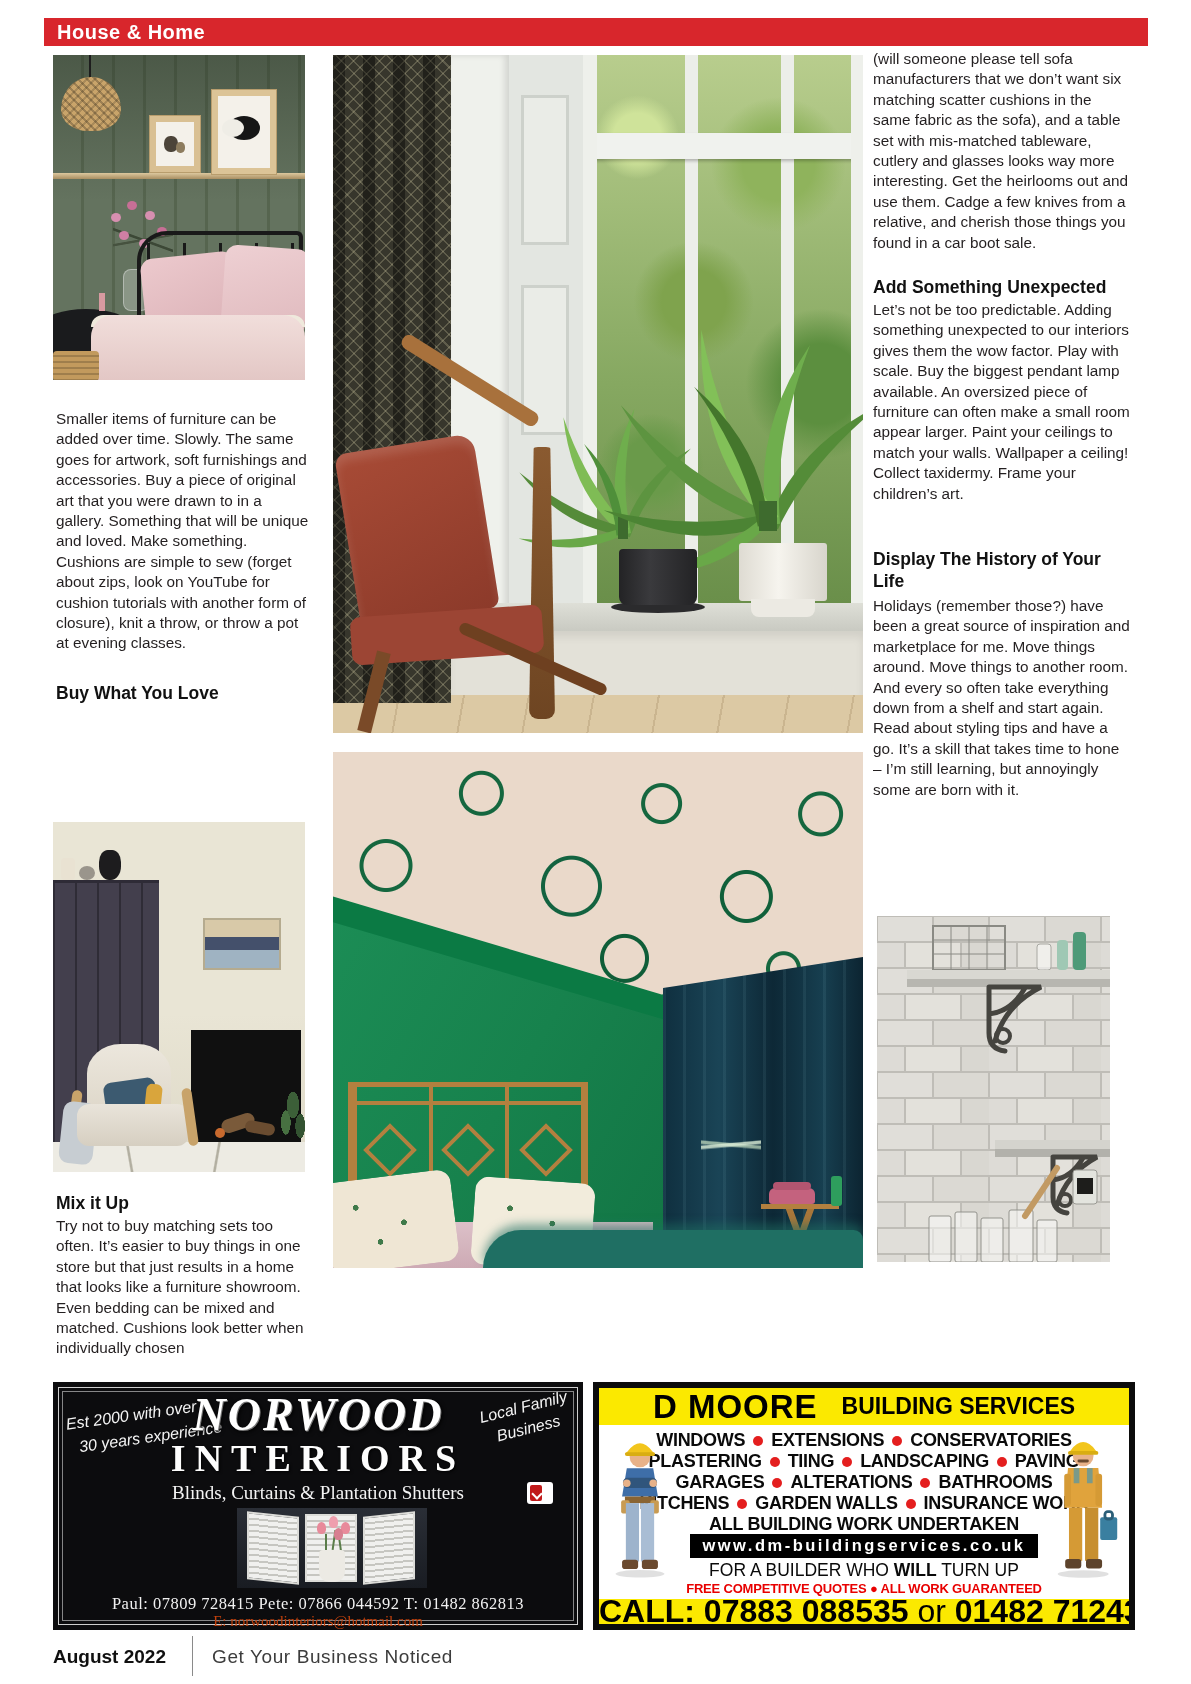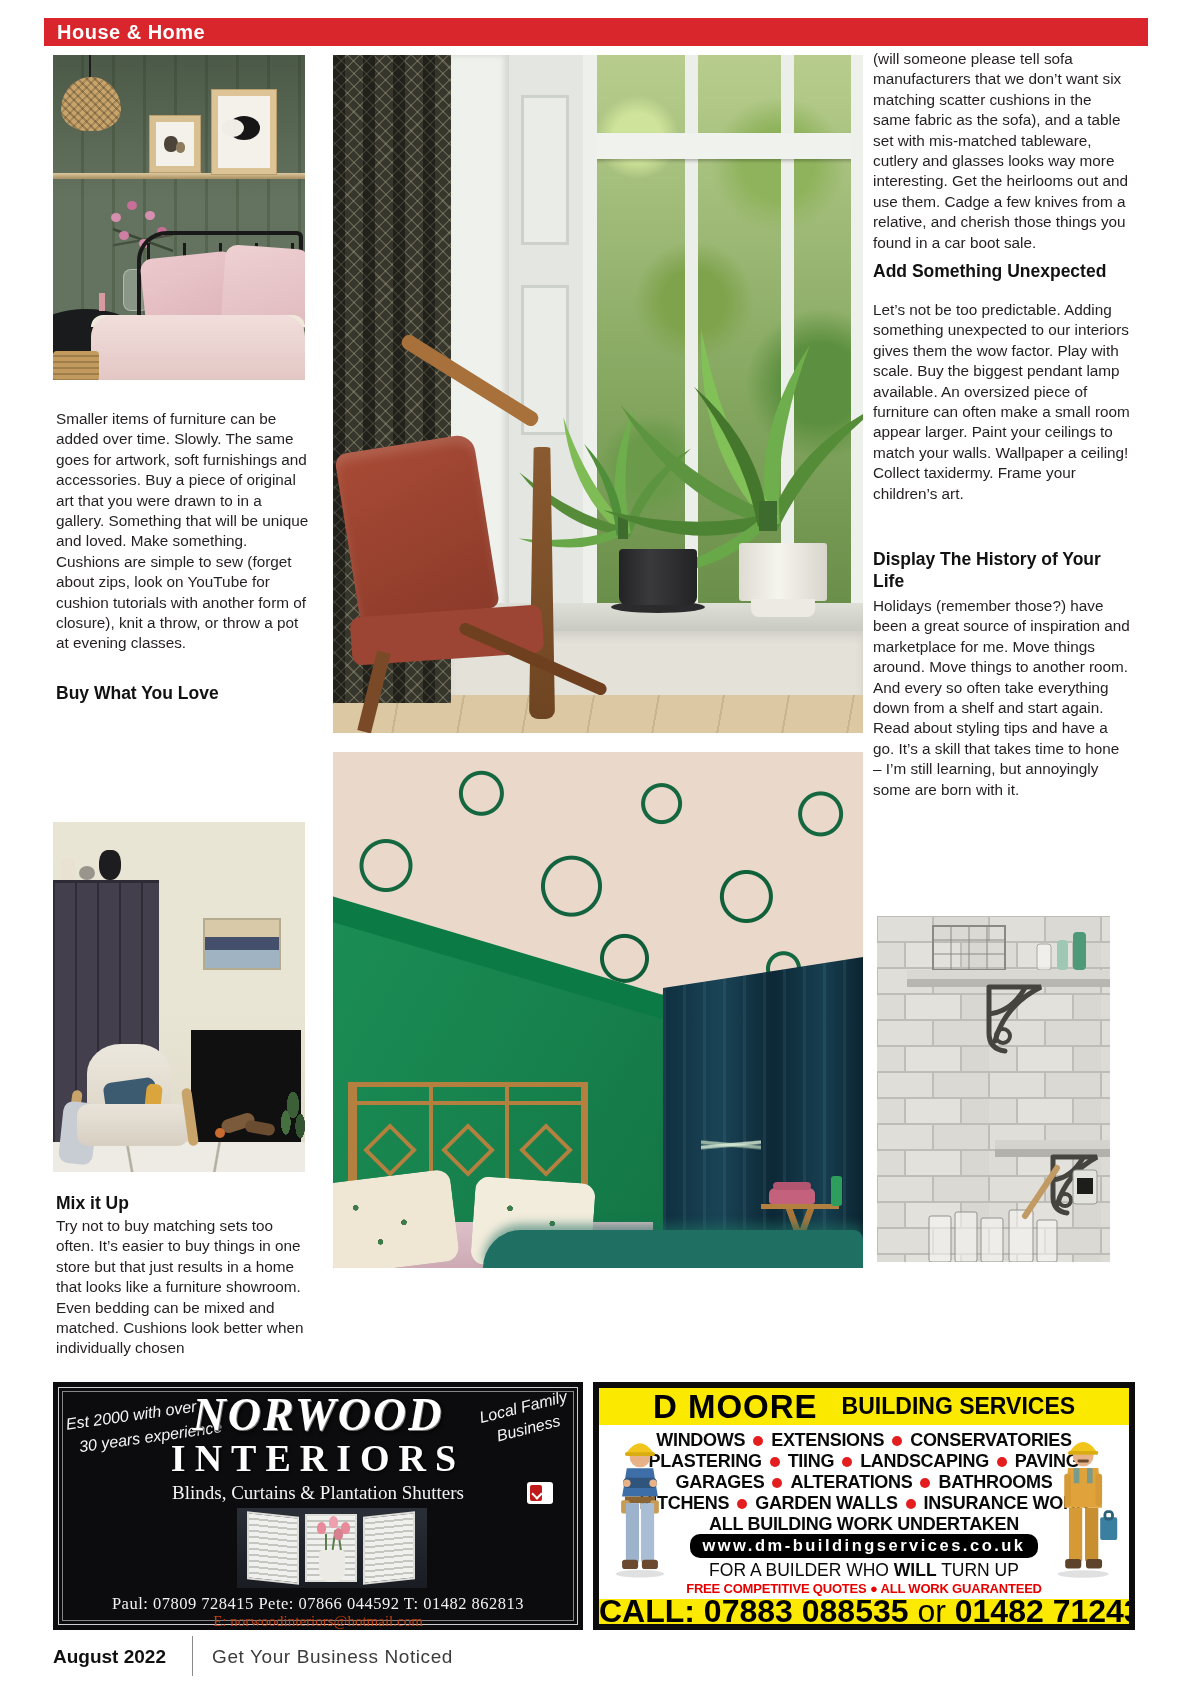--- a/index.html
+++ b/index.html
@@ -162,21 +162,21 @@
   .nw-contact{position:absolute;left:0;top:212px;width:100%;text-align:center;font-family:"Liberation Serif","DejaVu Serif",serif;font-size:16.5px;color:#f1f1f1;letter-spacing:.5px;}
   .nw-email{position:absolute;left:0;top:231px;width:100%;text-align:center;font-family:"Liberation Serif","DejaVu Serif",serif;font-size:15px;color:#c2410c;}
   .dmoore{position:absolute;left:593px;top:1382px;width:542px;height:248px;background:#0c0c0c;}
   .dm-inner{position:absolute;inset:6px;background:#fff;overflow:hidden;}
   .dm-head{position:absolute;left:0;top:0;width:100%;height:37px;background:var(--dmoore_yellow);text-align:center;white-space:nowrap;}
   .dm-head .t1{font-size:33px;font-weight:bold;letter-spacing:1px;color:#000;vertical-align:middle;line-height:37px;}
   .dm-head .t2{font-size:23px;font-weight:bold;color:#000;vertical-align:middle;line-height:37px;margin-left:24px;}
   .svc{position:absolute;left:0;width:100%;text-align:center;font-weight:bold;font-size:18px;color:#0a0a0a;letter-spacing:-.3px;white-space:nowrap;}
   .dot{display:inline-block;width:10px;height:10px;border-radius:50%;background:var(--accent_red);margin:0 8px 1px;vertical-align:middle;}
   .dm-web{position:absolute;left:0;top:146px;width:100%;text-align:center;}
-  .dm-web span{display:inline-block;background:#000;color:#fff;font-weight:bold;font-size:16.5px;letter-spacing:2.5px;padding:2px 12px 3px;border-radius:10px;}
+  .dm-web span{display:inline-block;background:#000;color:#fff;font-weight:bold;font-size:16.5px;letter-spacing:2.5px;padding:2px 12px 3px;}
   .dm-slogan{position:absolute;left:0;top:172px;width:100%;text-align:center;font-size:17.5px;color:#0a0a0a;}
   .dm-guarantee{position:absolute;left:0;top:193px;width:100%;text-align:center;font-size:13px;font-weight:bold;color:#e80000;letter-spacing:-.2px;}
   .dm-call{position:absolute;left:0;top:211px;width:100%;height:25px;background:var(--dmoore_yellow);text-align:center;font-weight:bold;font-size:32px;line-height:25px;color:#000;white-space:nowrap;}
   .builder{position:absolute;top:42px;}
   
   .f-issue{position:absolute;left:53px;top:1646px;font-size:19px;font-weight:bold;color:#101010;}
   .f-div{position:absolute;left:192px;top:1636px;width:1px;height:40px;background:#8a8a8a;}
   .f-tag{position:absolute;left:212px;top:1646px;font-size:19px;color:#3c3c3c;letter-spacing:.6px;}
 </style>
 </head>
@@ -324,21 +324,21 @@
         <i></i>
       </div>
     <div class="vase4"></div>
     <div class="blanketPink"></div>
     <div class="pillow4a"></div>
     <div class="pillow4b"></div>
     <div class="throwTeal"></div>
   </div>
 
   <p class="body-text" style="left:873px;top:49px;width:258px;">(will someone please tell sofa manufacturers that we don’t want six matching scatter cushions in the same fabric as the sofa), and a table set with mis-matched tableware, cutlery and glasses looks way more interesting. Get the heirlooms out and use them. Cadge a few knives from a relative, and cherish those things you found in a car boot sale.</p>
-  <h3 class="hd" style="left:873px;top:260px;width:258px;">Add Something Unexpected</h3>
+  <h3 class="hd" style="left:873px;top:276px;width:258px;">Add Something Unexpected</h3>
   <p class="body-text" style="left:873px;top:300px;width:258px;">Let’s not be too predictable. Adding something unexpected to our interiors gives them the wow factor. Play with scale. Buy the biggest pendant lamp available. An oversized piece of furniture can often make a small room appear larger. Paint your ceilings to match your walls. Wallpaper a ceiling! Collect taxidermy. Frame your children’s art.</p>
   <h3 class="hd" style="left:873px;top:548px;width:258px;">Display The History of Your Life</h3>
   <p class="body-text" style="left:873px;top:596px;width:258px;">Holidays (remember those?) have been a great source of inspiration and marketplace for me. Move things around. Move things to another room. And every so often take everything down from a shelf and start again. Read about styling tips and have a go. It’s a skill that takes time to hone – I’m still learning, but annoyingly some are born with it.</p>
 
   <div class="photo abs" style="left:877px;top:916px;width:233px;height:346px;">
     <svg width="233" height="346" viewBox="0 0 233 346">
       <defs>
         <pattern id="tp" width="112" height="52" patternUnits="userSpaceOnUse">
           <rect width="112" height="52" fill="#c8c6bf"></rect>
           <rect x="1" y="1" width="54" height="24" fill="#eceae4"></rect>

